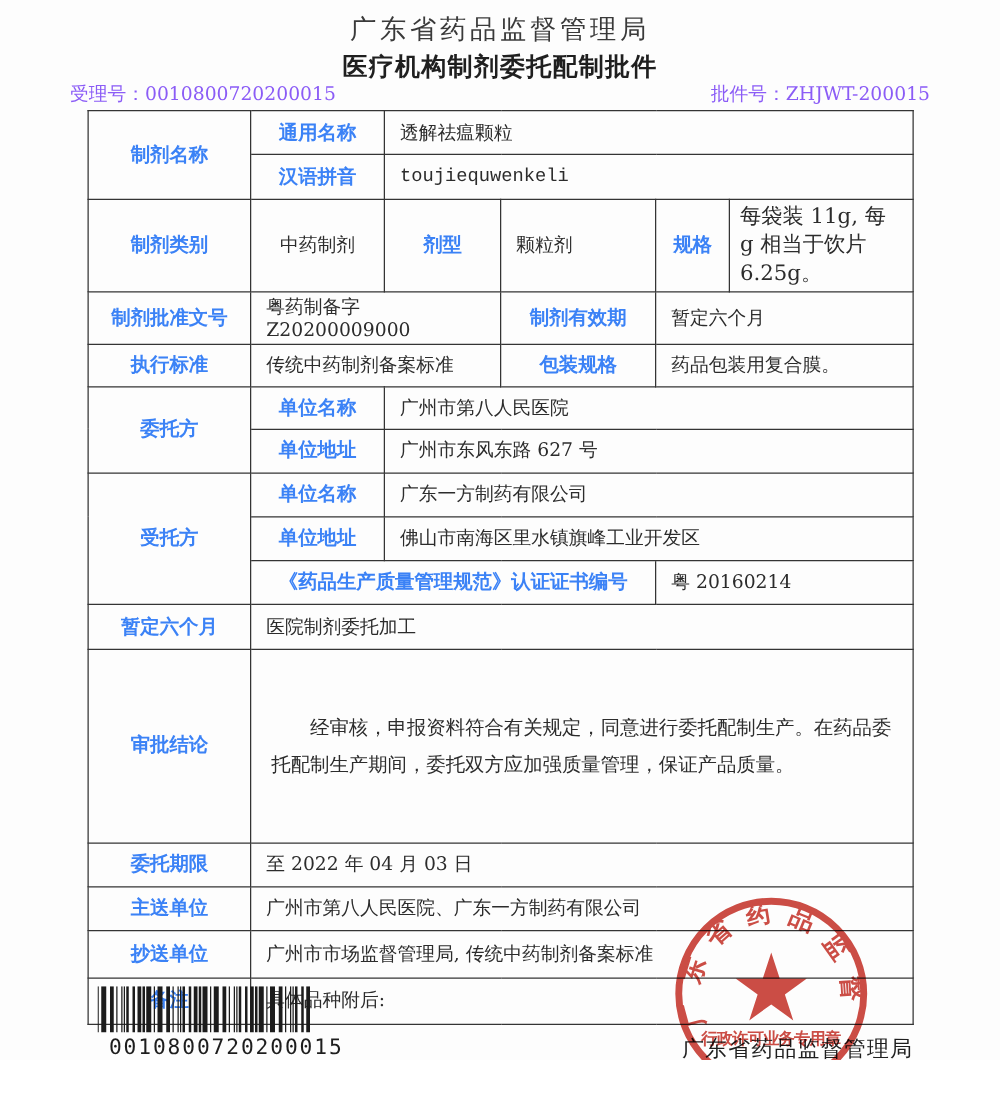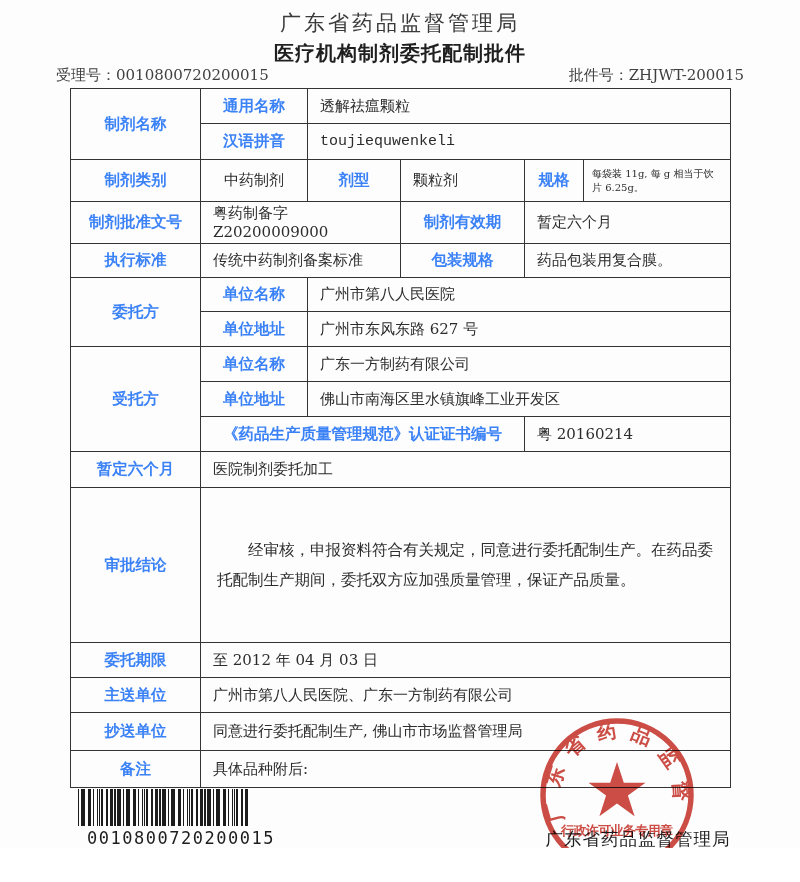--- a/index.html
+++ b/index.html
@@ -19,40 +19,40 @@
   .doc-title {
     position: absolute; top: 40px; left: 0; width: 100%;
     text-align: center; font-size: 20px; font-weight: 700; letter-spacing: 1px;
     color: #1f1f1f;
     font-family: "Liberation Sans", "DejaVu Sans", sans-serif;
   }
   .numbers-row {
     position: absolute; top: 66px; left: 0; width: 100%;
     padding: 0 56px;
     display: flex; justify-content: space-between;
-    font-size: 15px; color: #404040;
+    font-size: 15px; color: #8b5cf6;
   }
   .doc-table {
     position: absolute; left: 70px; top: 88px; width: 660px;
     border-collapse: collapse; table-layout: fixed;
   }
   .doc-table td {
     border: 1.6px solid #343434;
     font-size: 15px; color: #2c2c2c;
     vertical-align: middle;
     overflow: hidden;
   }
   td.lab {
     font-family: "Liberation Sans", "DejaVu Sans", sans-serif;
     font-weight: 700; text-align: center; font-size: 15.5px; color: #3b82f6;
     padding: 2px 2px;
   }
   td.val { padding: 2px 12px; text-align: left; }
   .mono { font-family: Liberation Mono, monospace; }
-  td.spec { font-size: 10px; line-height: 1.35; padding: 2px 8px; }
+  td.spec { font-size: 17px; line-height: 1.35; padding: 2px 8px; }
   .conclusion-text { padding: 0 16px; text-indent: 2em; line-height: 1.95; font-size: 15.5px; }
   .barcode { position: absolute; left: 78px; top: 789px; width: 206px; }
   .barcode-bars { height: 37px; width: 100%; font-size: 0; white-space: nowrap; overflow: hidden; }
   .barcode-bars span { display: inline-block; height: 100%; background: #1c1c1c; }
   .barcode-number {
     margin-top: 2px; text-align: center; font-size: 17px; letter-spacing: 1.5px;
     color: #1d1d1d; font-family: "DejaVu Sans Mono", "Liberation Mono", monospace;
   }
   .issuer-block {
     position: absolute; left: 518px; top: 827px; width: 240px;
@@ -144,29 +144,29 @@
         <td class="val" colspan="5">医院制剂委托加工</td>
       </tr>
       <tr style="height:155px">
         <td class="lab">审批结论</td>
         <td colspan="5">
           <div class="conclusion-text">经审核，申报资料符合有关规定，同意进行委托配制生产。在药品委托配制生产期间，委托双方应加强质量管理，保证产品质量。</div>
         </td>
       </tr>
       <tr style="height:35px">
         <td class="lab">委托期限</td>
-        <td class="val" colspan="5">至 2012 年 04 月 03 日</td>
+        <td class="val" colspan="5">至 2022 年 04 月 03 日</td>
       </tr>
       <tr style="height:35px">
         <td class="lab">主送单位</td>
         <td class="val" colspan="5">广州市第八人民医院、广东一方制药有限公司</td>
       </tr>
       <tr style="height:38px">
         <td class="lab">抄送单位</td>
-        <td class="val" colspan="5">同意进行委托配制生产, 佛山市市场监督管理局</td>
+        <td class="val" colspan="5">广州市市场监督管理局, 传统中药制剂备案标准</td>
       </tr>
       <tr style="height:37px">
         <td class="lab">备注</td>
         <td class="val" colspan="5">具体品种附后:</td>
       </tr>
     </tbody>
   </table>
 
   <div class="barcode">
     <div class="barcode-bars"><span style="width:1px;margin-right:2px"></span><span style="width:4px;margin-right:3px"></span><span style="width:3px;margin-right:2px"></span><span style="width:1px;margin-right:3px"></span><span style="width:1px;margin-right:1px"></span><span style="width:1px;margin-right:1px"></span><span style="width:2px;margin-right:3px"></span><span style="width:2px;margin-right:2px"></span><span style="width:3px;margin-right:1px"></span><span style="width:2px;margin-right:1px"></span><span style="width:4px;margin-right:2px"></span><span style="width:1px;margin-right:2px"></span><span style="width:4px;margin-right:3px"></span><span style="width:3px;margin-right:2px"></span><span style="width:1px;margin-right:3px"></span><span style="width:1px;margin-right:1px"></span><span style="width:1px;margin-right:1px"></span><span style="width:2px;margin-right:3px"></span><span style="width:2px;margin-right:2px"></span><span style="width:3px;margin-right:1px"></span><span style="width:2px;margin-right:1px"></span><span style="width:4px;margin-right:2px"></span><span style="width:1px;margin-right:2px"></span><span style="width:4px;margin-right:3px"></span><span style="width:3px;margin-right:2px"></span><span style="width:1px;margin-right:3px"></span><span style="width:1px;margin-right:1px"></span><span style="width:1px;margin-right:1px"></span><span style="width:2px;margin-right:3px"></span><span style="width:2px;margin-right:2px"></span><span style="width:3px;margin-right:1px"></span><span style="width:2px;margin-right:1px"></span><span style="width:4px;margin-right:2px"></span><span style="width:1px;margin-right:2px"></span><span style="width:4px;margin-right:3px"></span><span style="width:3px;margin-right:2px"></span><span style="width:1px;margin-right:3px"></span><span style="width:1px;margin-right:1px"></span><span style="width:1px;margin-right:1px"></span><span style="width:2px;margin-right:3px"></span><span style="width:2px;margin-right:2px"></span><span style="width:3px;margin-right:1px"></span></div>

